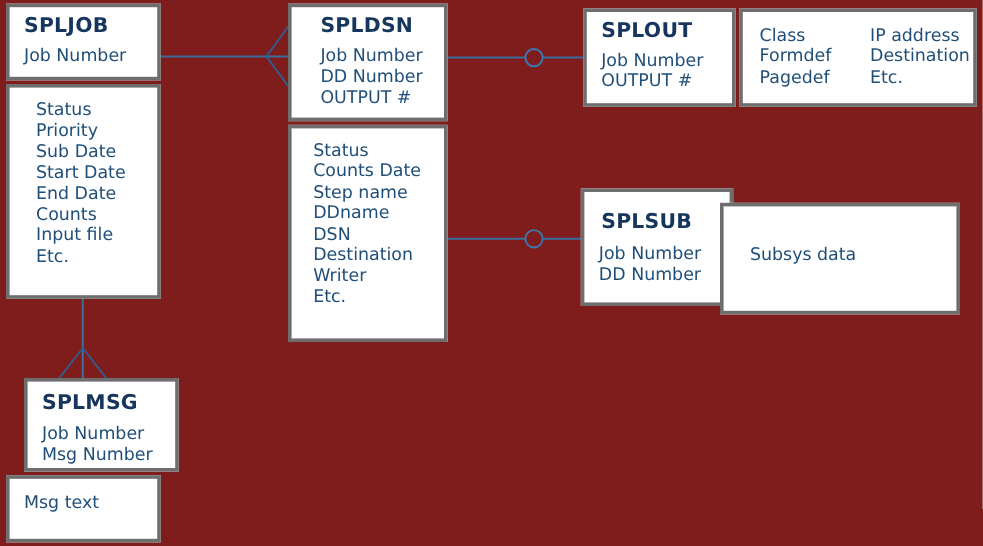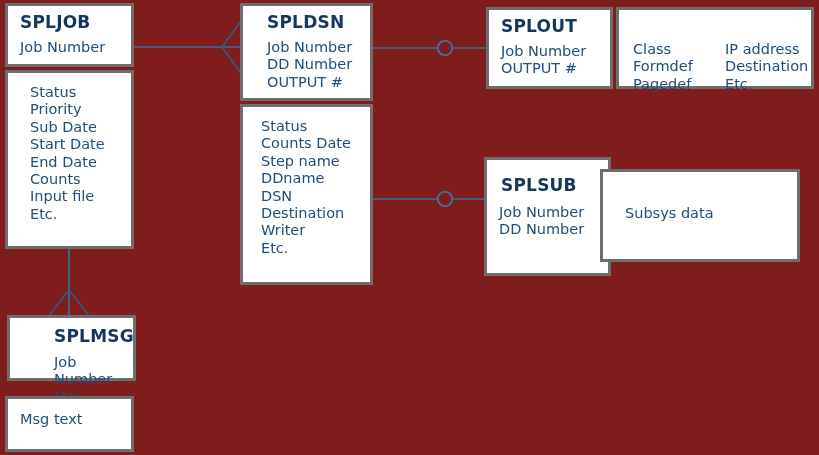--- a/index.html
+++ b/index.html
@@ -50,21 +50,20 @@
     width: 819px;
     height: 455px;
     pointer-events: none;
   }
   .lnk { stroke: #3a6e9c; stroke-width: 1.7px; fill: none; }
   .crow { stroke: #2e5f8e; stroke-width: 1.5px; fill: none; }
   .ring { stroke: #3a7ab0; stroke-width: 1.6px; fill: none; }
 
   .two-col {
     display: flex;
-    margin-top: 19px;
   }
   .col-a { width: 92px; }
 </style>
 </head>
 <body>
 
 <div id="canvas">
 
   <svg id="links" viewBox="0 0 819 455">
 
@@ -149,35 +148,35 @@
         <div>Pagedef</div>
       </div>
       <div class="attr-list">
         <div>IP address</div>
         <div>Destination</div>
         <div>Etc.</div>
       </div>
     </div>
   </div>
 
-  <div class="box" style="left:484px; top:157px; width:127px; height:119px;">
+  <div class="box" style="left:484px; top:157px; width:127px; height:98px;">
     <div class="ent-title" style="padding:15px 0 0 14px;">SPLSUB</div>
     <div class="attr-list" style="padding:9px 0 0 12px;">
       <div>Job Number</div>
       <div>DD Number</div>
     </div>
   </div>
 
   <div class="box" style="left:600px; top:157px; width:200px; height:93px;margin-top:12px;">
     <div class="attr-list" style="padding:33px 0 0 22px;">
       <div>Subsys data</div>
     </div>
   </div>
 
-  <div class="box" style="left:7px; top:315px; width:129px; height:66px;padding-left:32px;">
+  <div class="box" style="left:20px; top:315px; width:129px; height:78px;">
     <div class="ent-title" style="padding:8px 0 0 12px;">SPLMSG</div>
     <div class="attr-list" style="padding:8px 0 0 12px;">
       <div>Job Number</div>
       <div>Msg Number</div>
     </div>
   </div>
 
   <div class="box" style="left:5px; top:396px; width:129px; height:56px;">
     <div class="attr-list" style="padding:12px 0 0 12px;">
       <div>Msg text</div>

